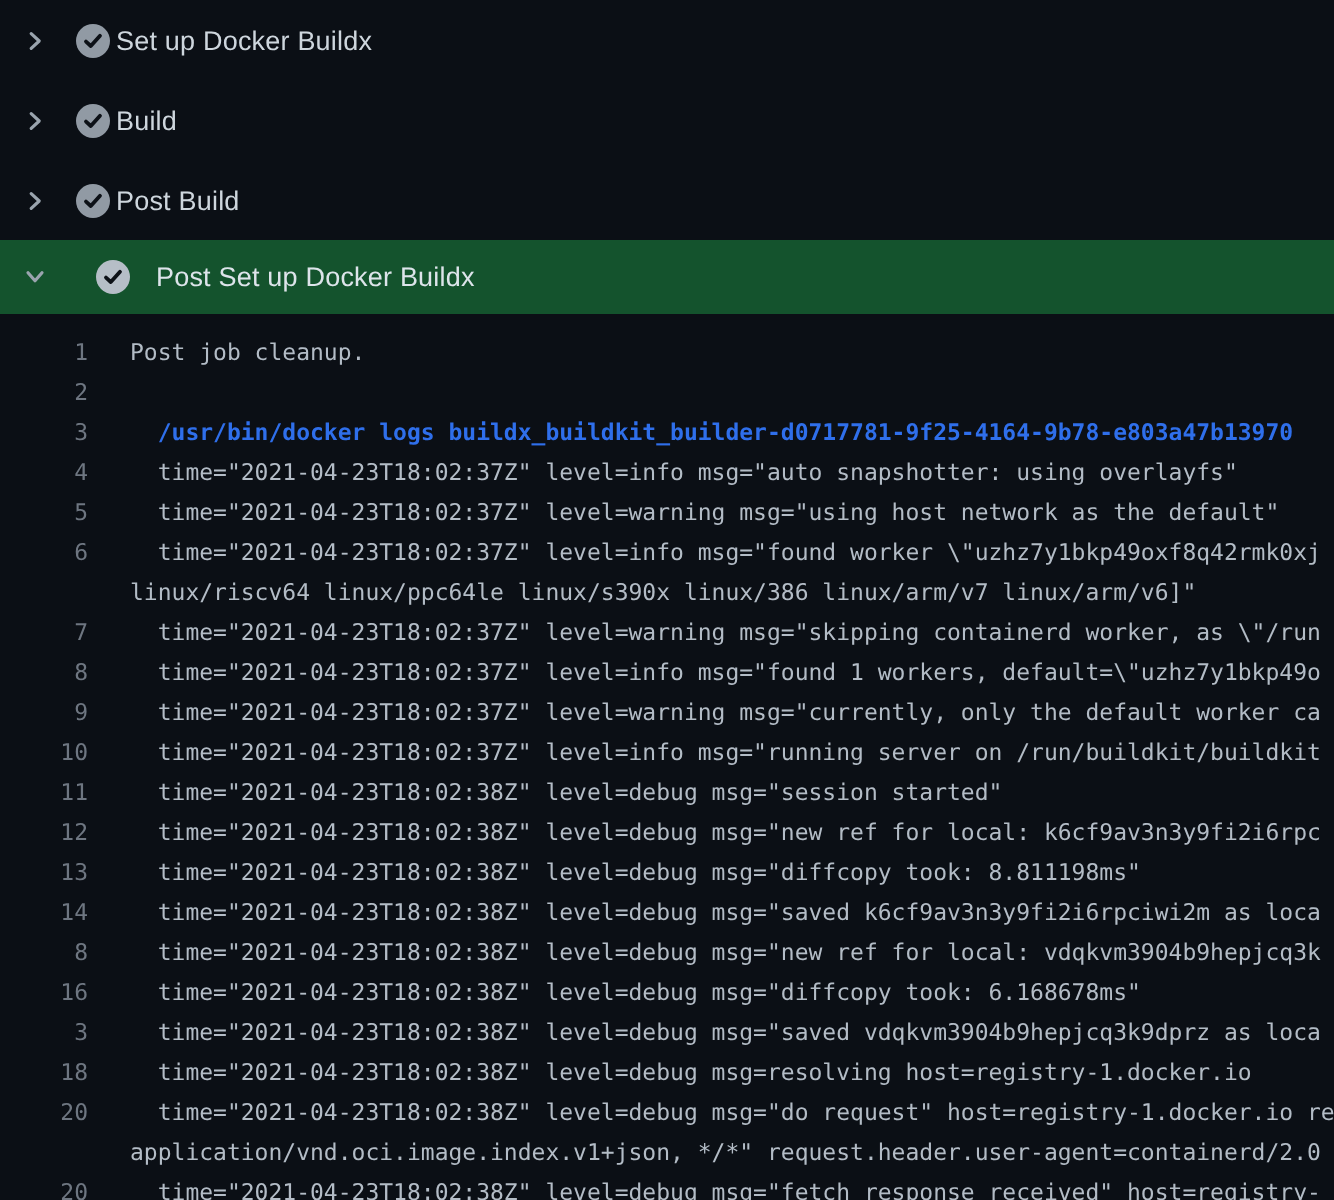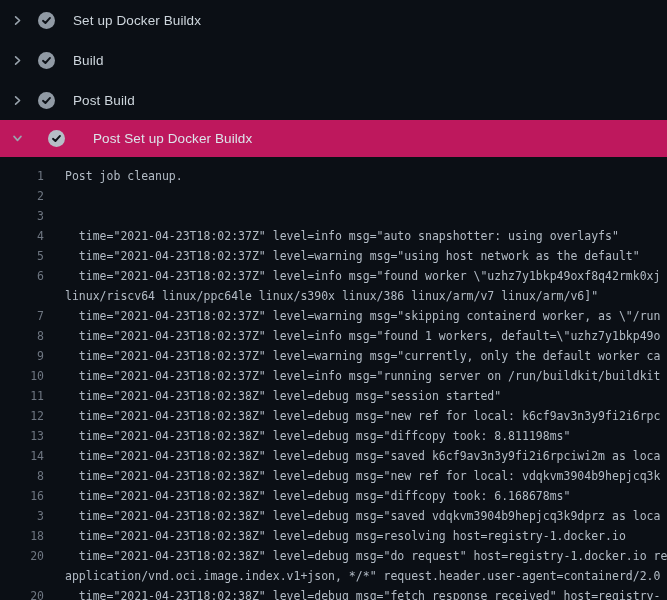--- a/index.html
+++ b/index.html
@@ -8,28 +8,28 @@
     background:#0b0f15;
     font-family:"Liberation Sans", sans-serif;
     -webkit-font-smoothing:antialiased;
   }
   
   .steps{width:667px;}
   .step-row{
     height:40px;display:flex;align-items:center;
     padding-left:12px;box-sizing:border-box;cursor:pointer;
   }
-  .step-row.active{height:37px;background:#be185d;gap:10px;}
+  .step-row.active{height:37px;background:#14532d;gap:10px;}
   .chev{width:11px;height:11px;flex:0 0 11px;display:block;}
   .check{
     width:17px;height:17px;flex:0 0 17px;margin-left:15px;
     display:block;
   }
   .step-label{
-    margin-left:18px;font-size:13.5px;font-weight:500;
+    margin-left:3px;font-size:13.5px;font-weight:500;
     color:#ced6dd;letter-spacing:.1px;
   }
   .step-row.active .step-label{color:#dde4ea;}
   
   .log{
     padding-top:9px;
     font-family:"DejaVu Sans Mono","Liberation Mono",monospace;
     font-size:11.5px;
   }
   .log-row{height:20px;display:flex;align-items:center;overflow:hidden;}
@@ -100,20 +100,21 @@
     <span class="ln">1</span>
     <span class="content">Post job cleanup.</span>
   </div>
 
   <div class="log-row">
     <span class="ln">2</span>
   </div>
 
   <div class="log-row">
     <span class="ln">3</span>
+    <span class="content command">  /usr/bin/docker logs buildx_buildkit_builder-d0717781-9f25-4164-9b78-e803a47b13970</span>
   </div>
 
   <div class="log-row">
     <span class="ln">4</span>
     <span class="content">  time="2021-04-23T18:02:37Z" level=info msg="auto snapshotter: using overlayfs"</span>
   </div>
 
   <div class="log-row">
     <span class="ln">5</span>
     <span class="content">  time="2021-04-23T18:02:37Z" level=warning msg="using host network as the default"</span>

